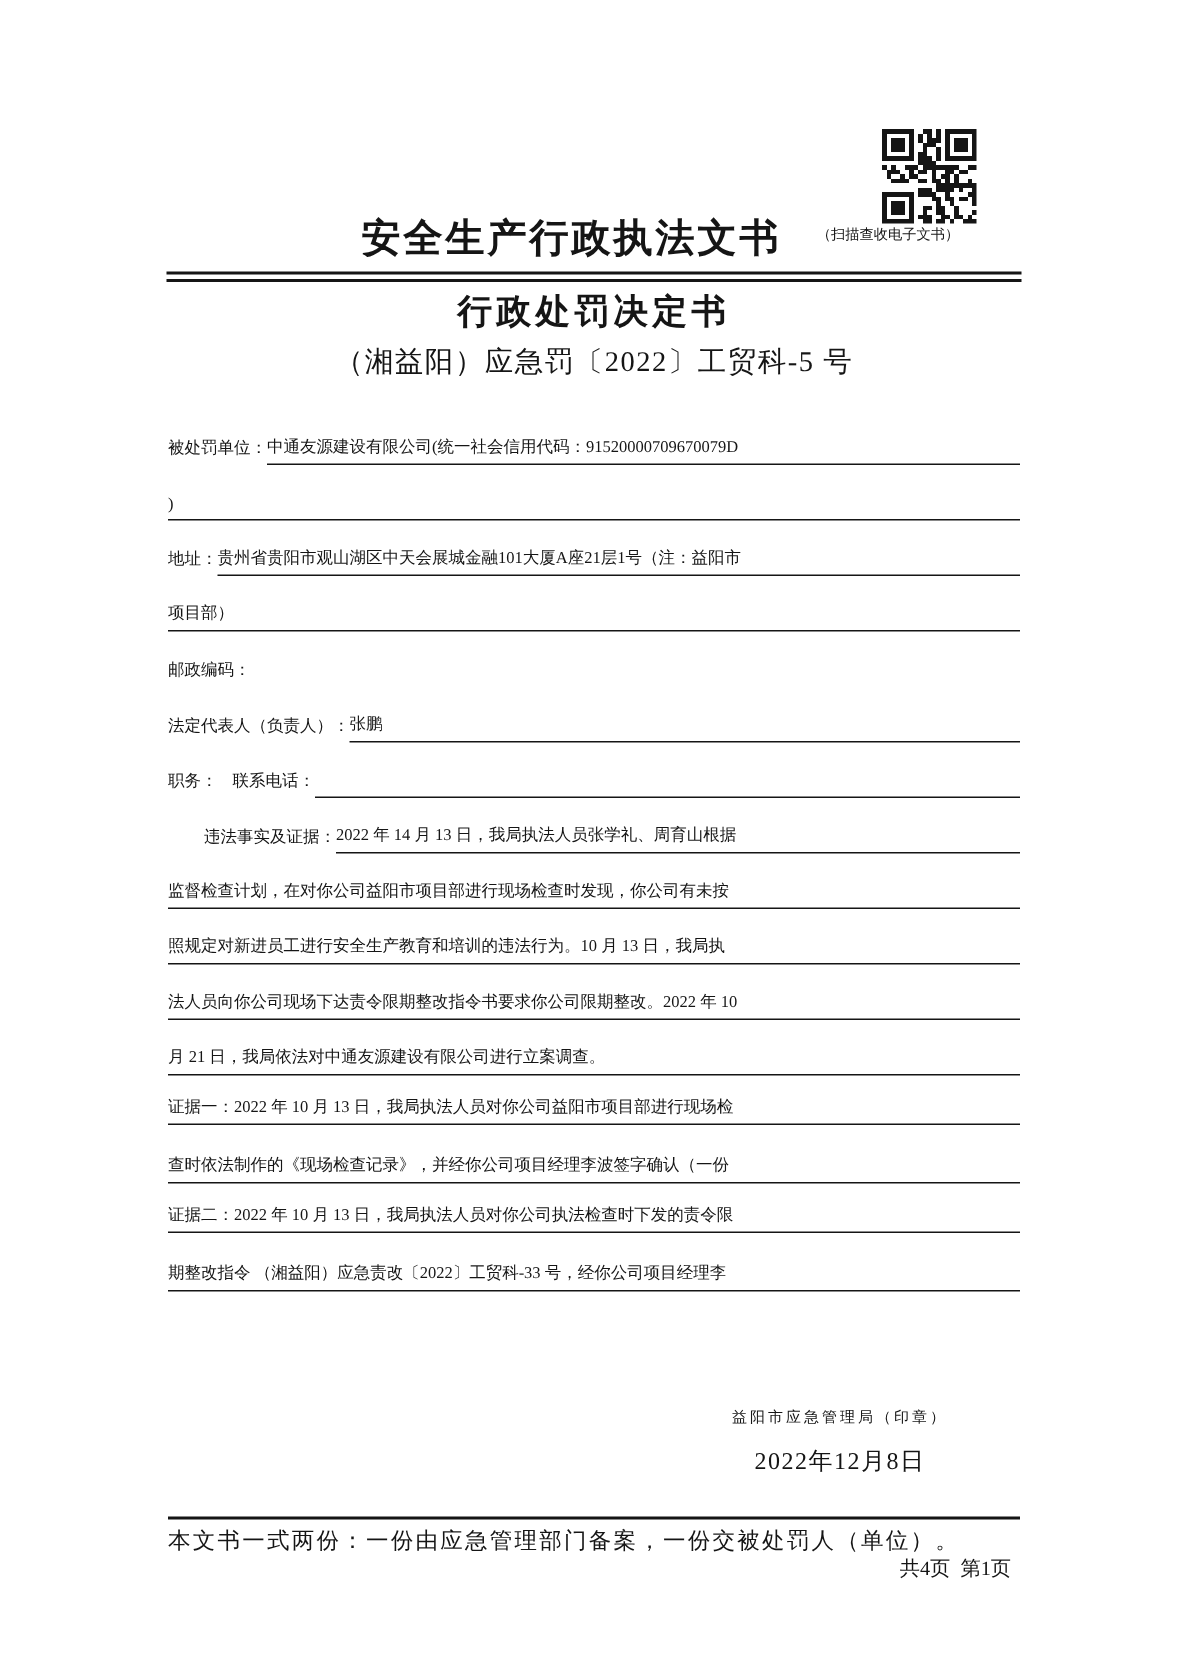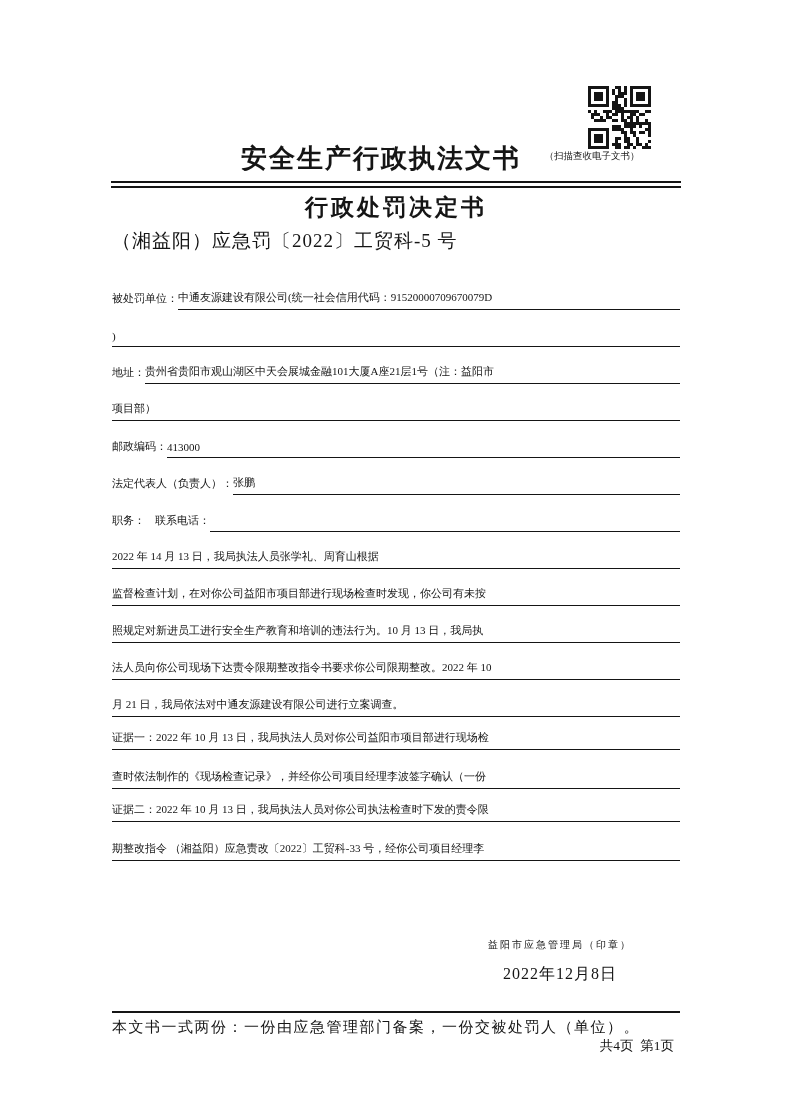--- a/index.html
+++ b/index.html
@@ -9,21 +9,21 @@
     font-family:"Liberation Serif","DejaVu Serif",serif; color:var(--ink);
     overflow:hidden; margin:0 auto;
   }
   
   .qr { position:absolute; left:588px; top:86px; width:63px; height:63px; }
   .qr-caption { position:absolute; left:535px; top:150px; width:114px; text-align:center; font-size:9.5px; letter-spacing:0; }
   
   .title1 { position:absolute; top:141px; left:97px; width:568px; text-align:center; font-size:26px; font-weight:700; letter-spacing:2px; }
   .double-rule { position:absolute; top:181px; left:111px; width:570px; height:3px; border-top:2px solid var(--ink); border-bottom:2px solid var(--ink); }
   .title2 { position:absolute; top:192px; left:112px; width:568px; text-align:center; font-size:23px; font-weight:700; letter-spacing:3px; }
-  .docnum { position:absolute; top:228px; left:112px; width:568px; text-align:left; font-size:19px; letter-spacing:1px; }
+  .docnum { position:absolute; top:228px; left:112px; width:568px; text-align:center; font-size:19px; letter-spacing:1px; }
   
   .body { position:absolute; top:273px; left:112px; width:568px; font-size:11px; line-height:normal; }
   .row { display:flex; align-items:flex-end; height:37px; box-sizing:border-box; white-space:pre; }
   .row > span { padding-bottom:4px; box-sizing:border-box; }
   .label { flex:0 0 auto; }
   .fill { flex:1 1 auto; border-bottom:1.6px solid var(--ink); min-width:0; overflow:hidden; }
   .fixedfill { flex:0 0 232px; border-bottom:1.6px solid var(--ink); }
   .gap { flex:0 0 10px; }
   .indent { padding-left:24px; }
   .ev { margin-top:-6px; }
@@ -206,36 +206,36 @@
     <div class="row">
       <span class="label">地址：</span>
       <span class="fill">贵州省贵阳市观山湖区中天会展城金融101大厦A座21层1号（注：益阳市</span>
     </div>
     <div class="row">
       <span class="fill">项目部）</span>
     </div>
 
     <div class="row">
       <span class="label">邮政编码：</span>
-      <span class="fill">413000</span>
     </div>
 
     <div class="row">
       <span class="label">法定代表人（负责人）：</span>
       <span class="fill">张鹏</span>
     </div>
 
     <div class="row">
       <span class="label">职务：</span>
       <span class="gap"></span>
       <span class="label">联系电话：</span>
       <span class="fill"></span>
     </div>
 
     <div class="row">
+      <span class="label indent">违法事实及证据：</span>
       <span class="fill">2022 年 14 月 13 日，我局执法人员张学礼、周育山根据</span>
     </div>
     <div>
         <div class="row"><span class="fill">监督检查计划，在对你公司益阳市项目部进行现场检查时发现，你公司有未按</span></div>
         <div class="row"><span class="fill">照规定对新进员工进行安全生产教育和培训的违法行为。10 月 13 日，我局执</span></div>
         <div class="row"><span class="fill">法人员向你公司现场下达责令限期整改指令书要求你公司限期整改。2022 年 10</span></div>
         <div class="row"><span class="fill">月 21 日，我局依法对中通友源建设有限公司进行立案调查。</span></div>
       </div>
 
     <div class="ev">

